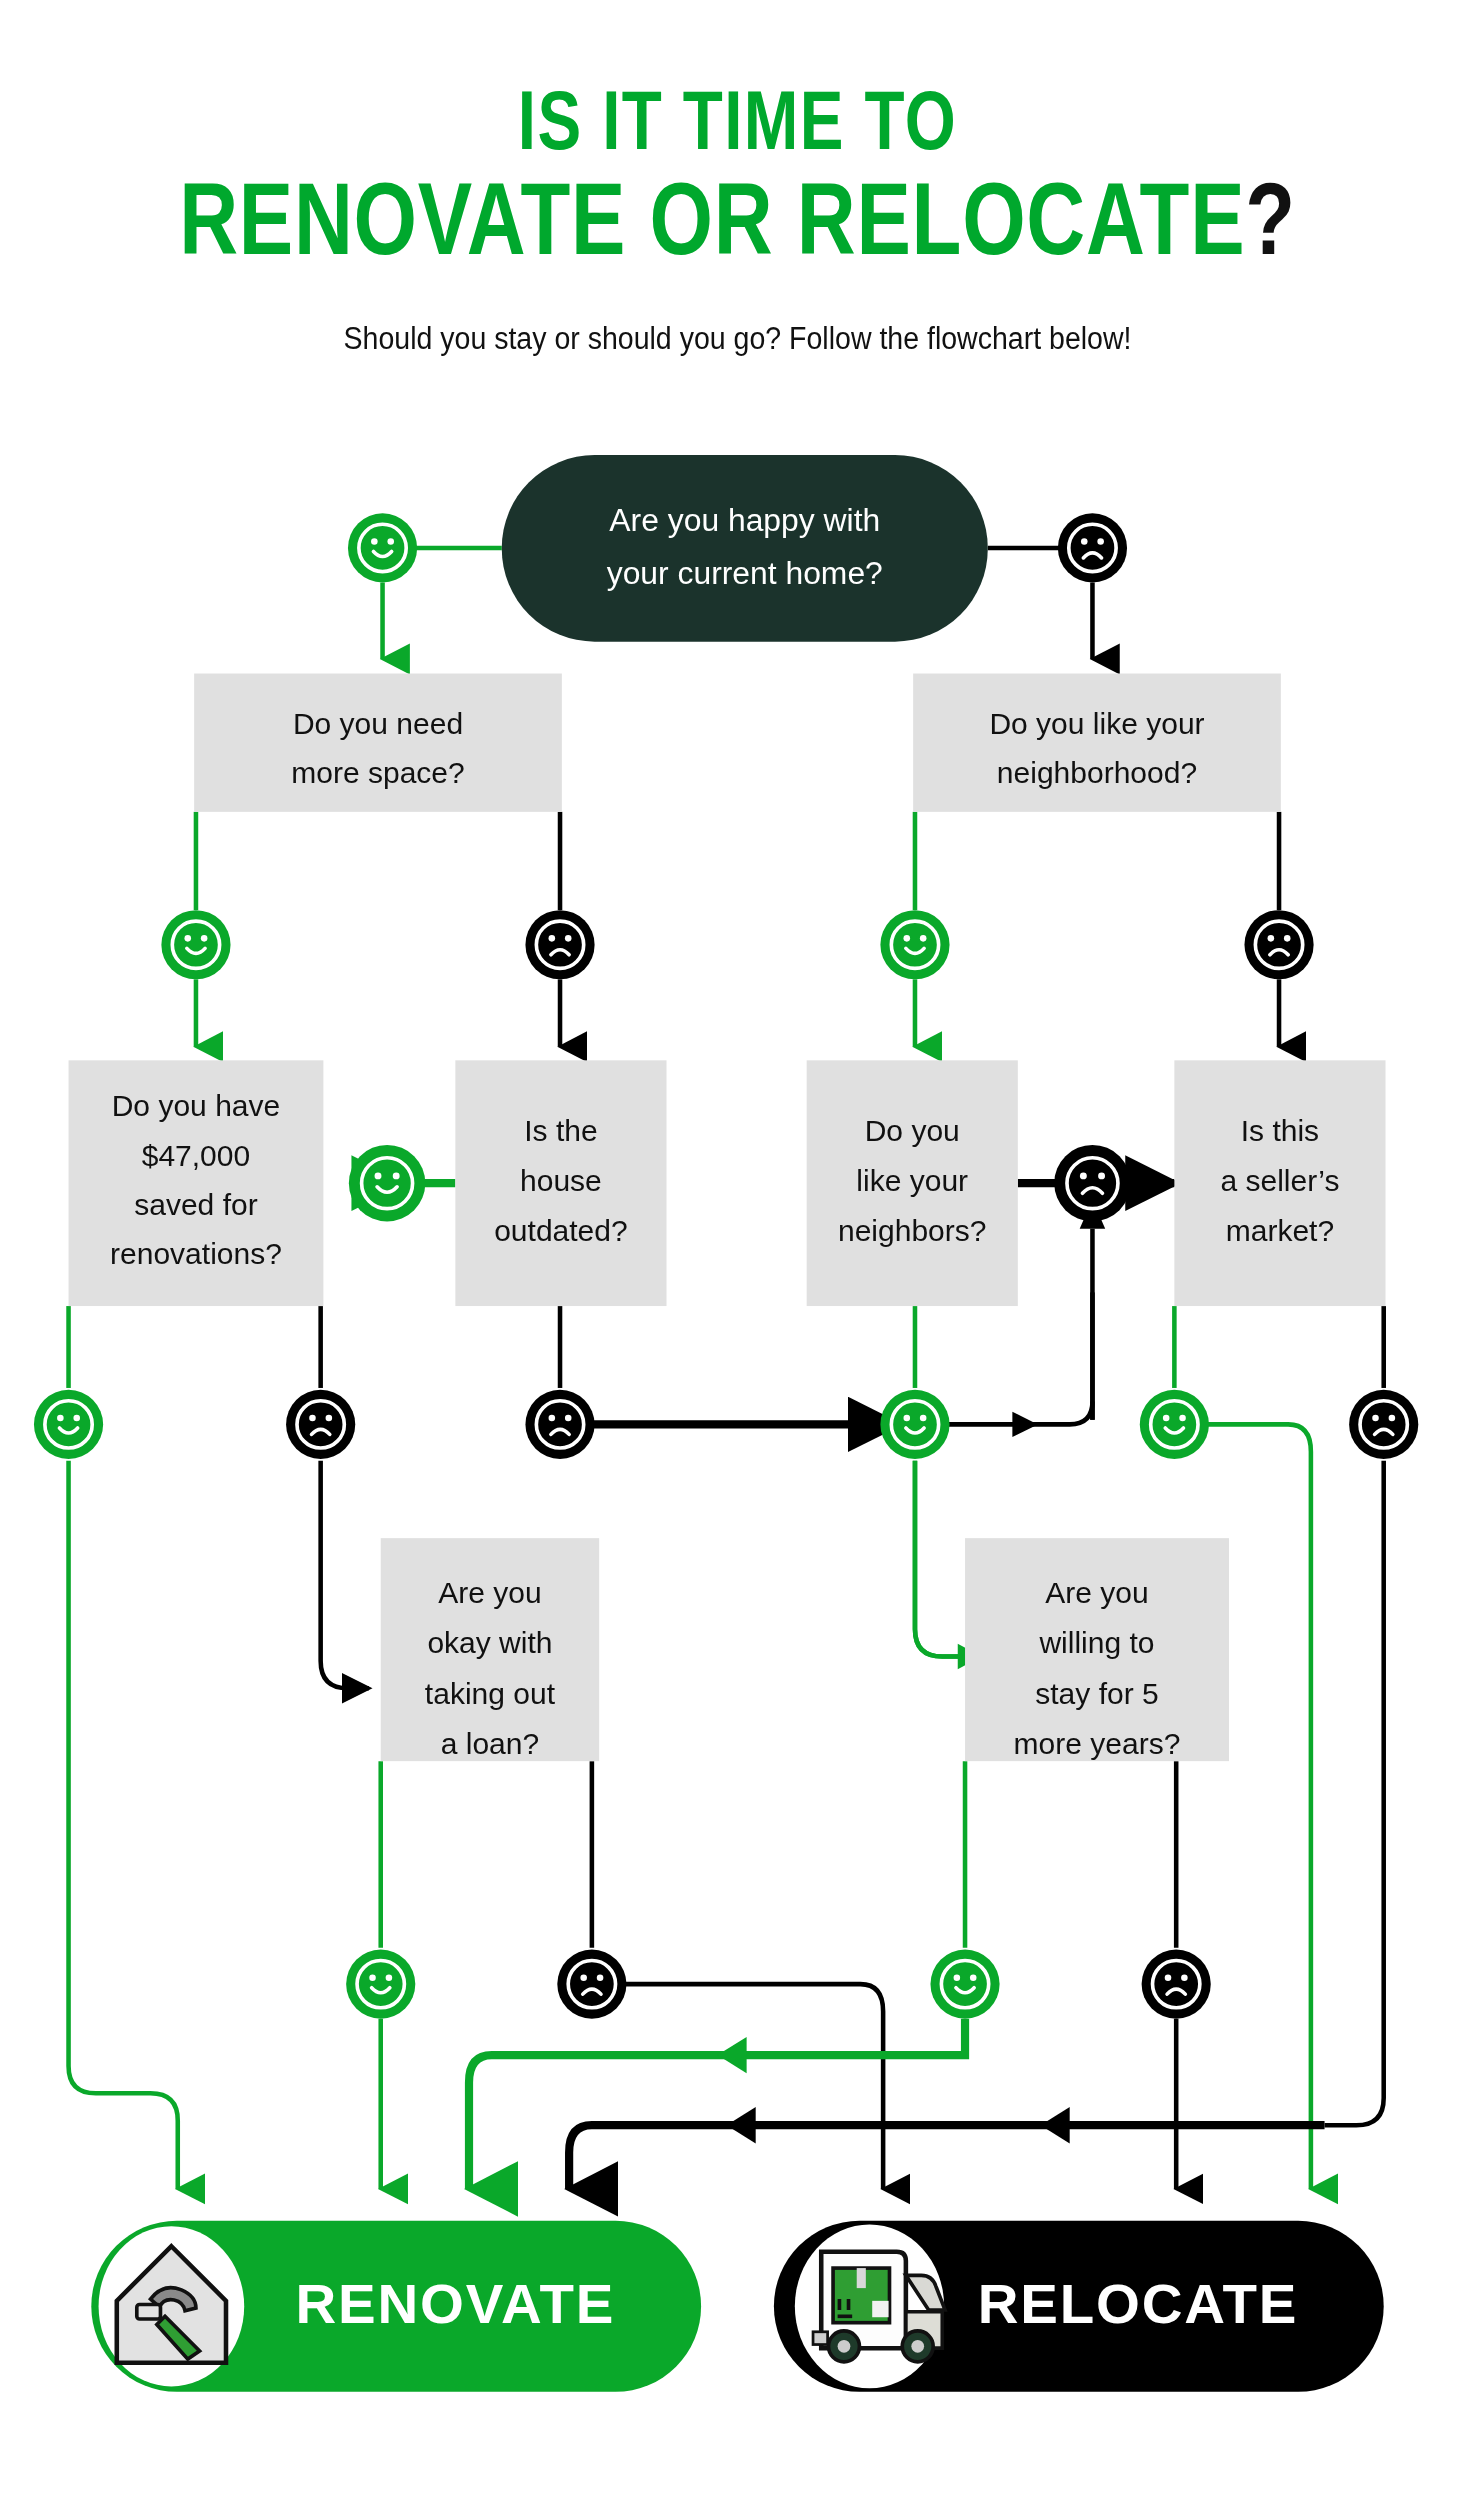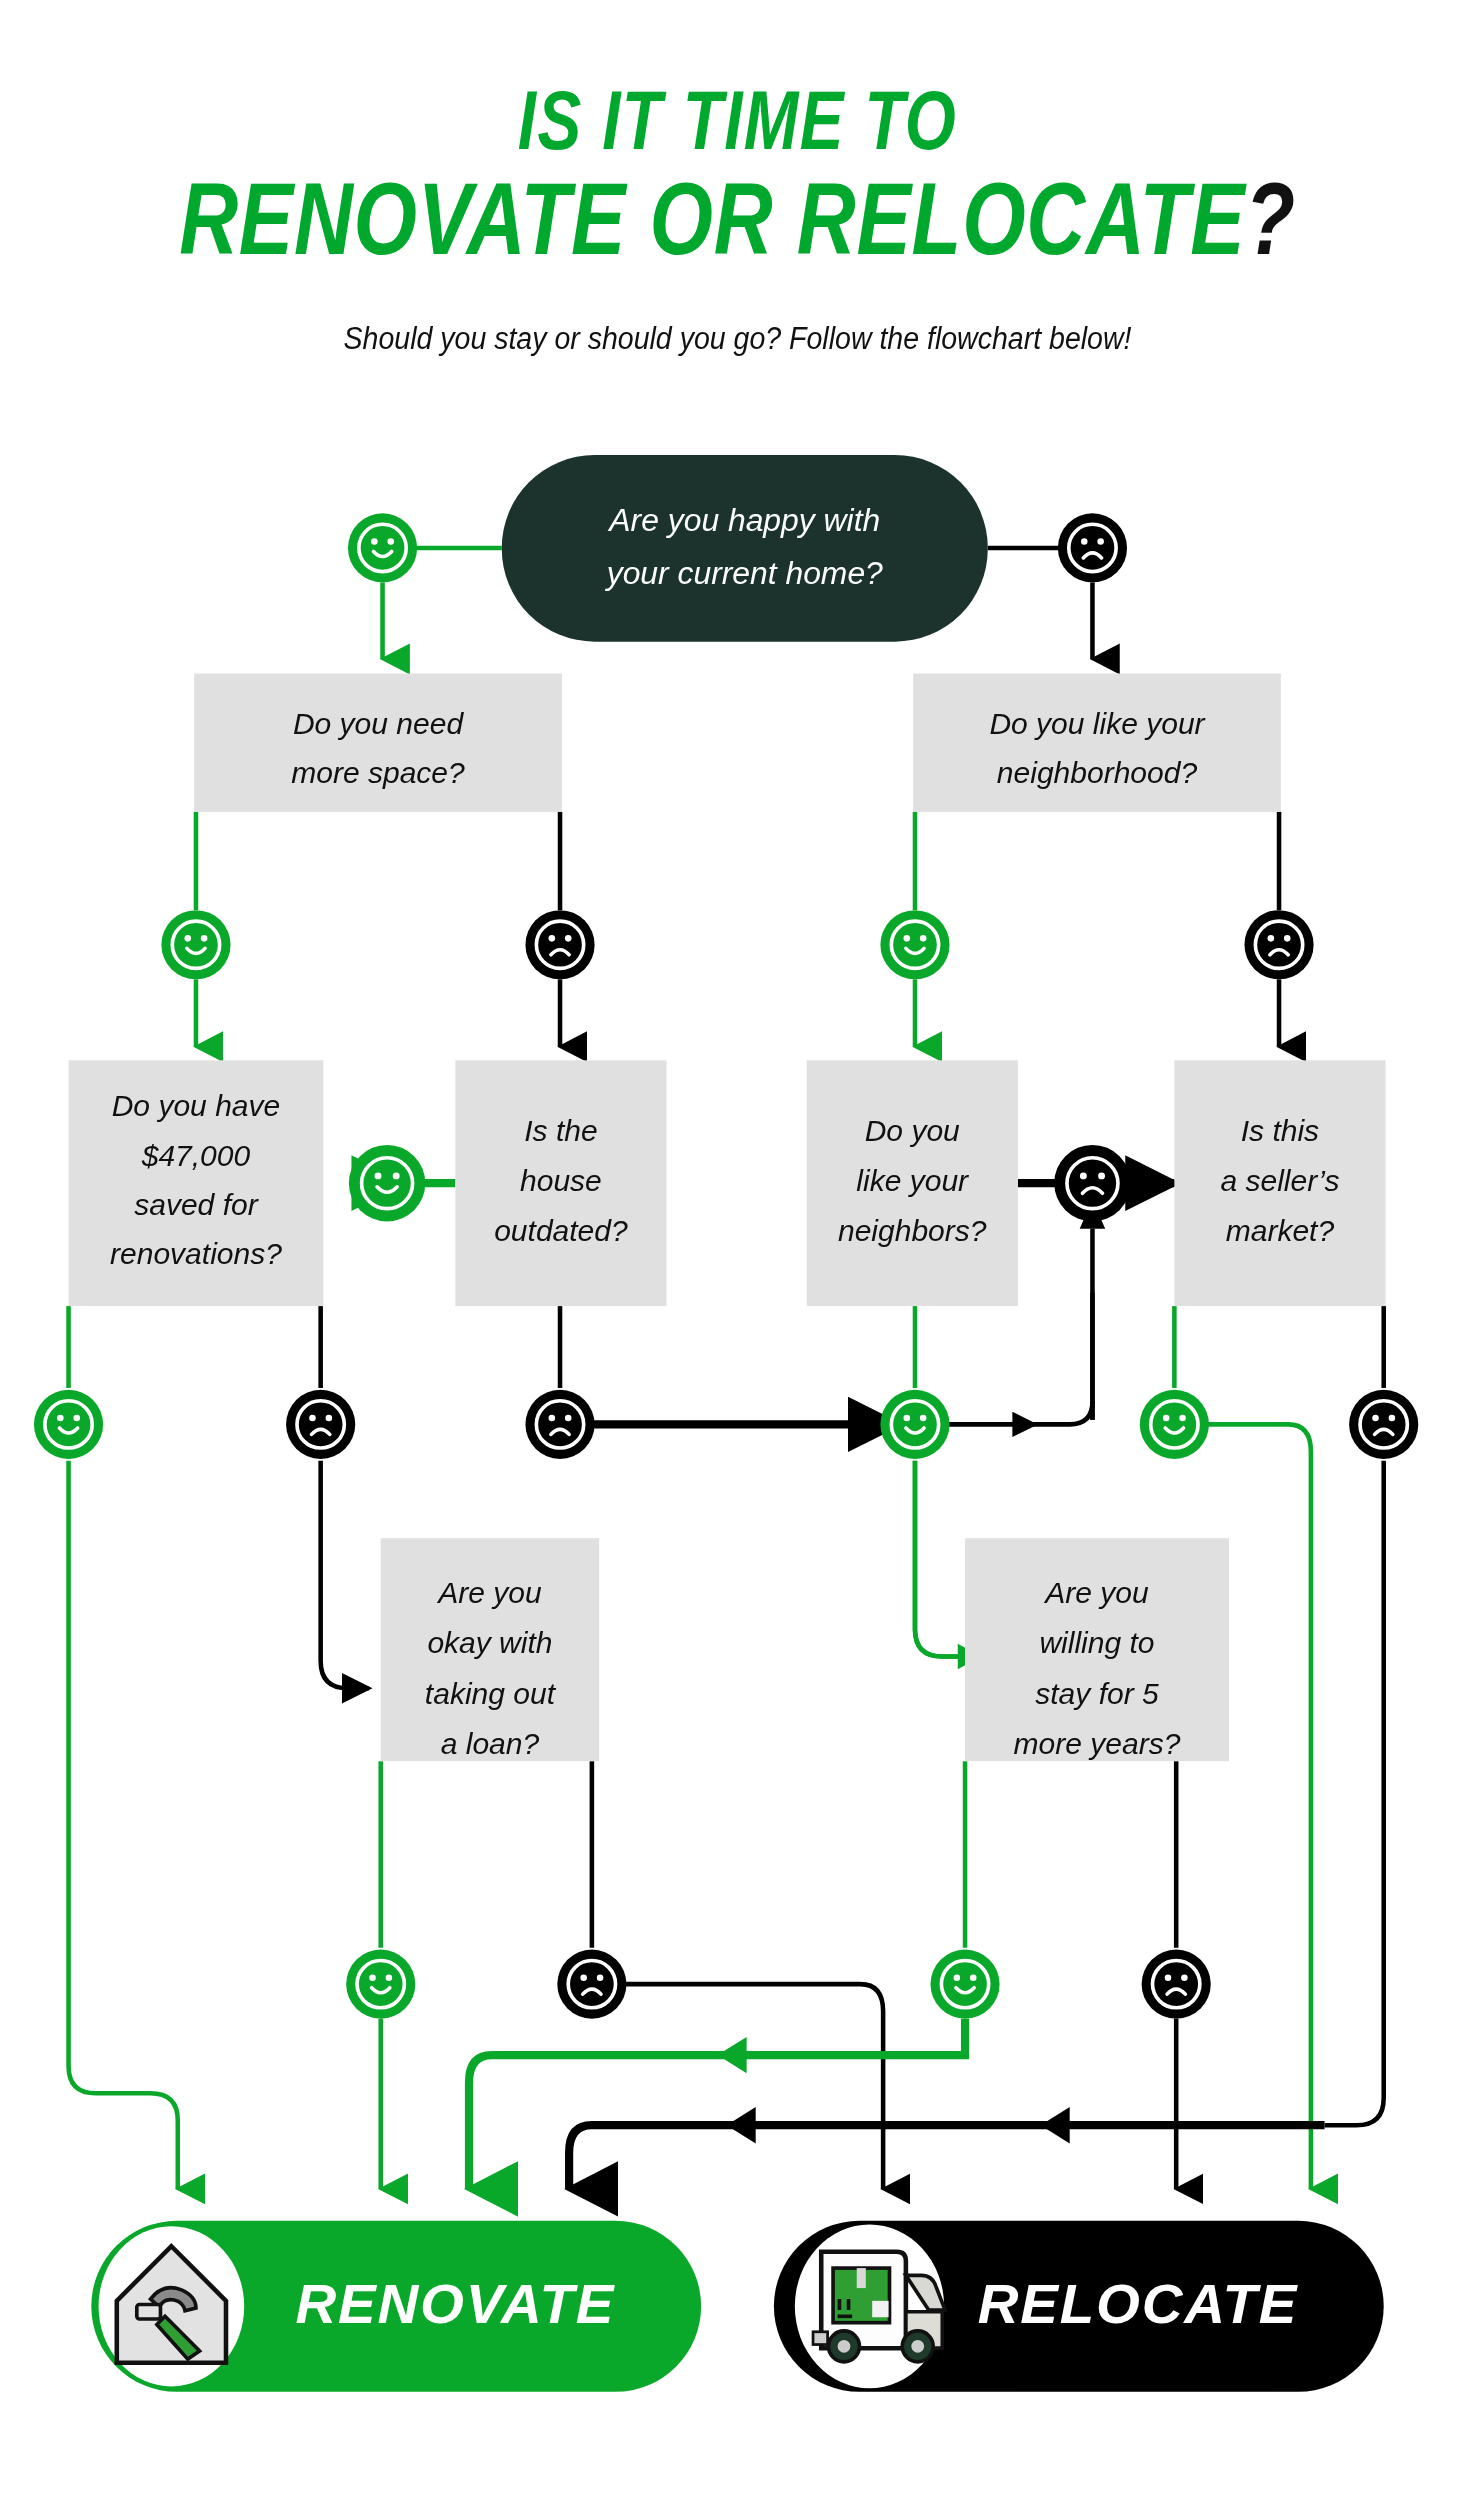--- a/index.html
+++ b/index.html
@@ -1,18 +1,18 @@
 <!DOCTYPE html>
 <html style="font-size:14.6px"><head>
 <meta charset="utf-8">
 <title>Is It Time To Renovate Or Relocate?</title>
 <style>
   html,body{margin:0;padding:0;background:#ffffff;}
   body{width:1475px;height:2512px;font-family:"Liberation Sans",sans-serif;overflow:hidden;}
-  #root{position:relative;width:1475px;height:2512px;background:#fff;font-style:italic;}
+  #root{position:relative;width:1475px;height:2512px;background:#fff;}
 
   
   .hdr{position:absolute;left:0;top:0;width:1475px;text-align:center;}
   .t1{font-family:"Liberation Sans Narrow","Liberation Sans",sans-serif;
       font-weight:700;font-size:84px;line-height:1.0;letter-spacing:1.8px;
       color:#00a82d;transform:scaleX(.78);transform-origin:center top;white-space:nowrap;}
   .t2{font-family:"Liberation Sans Narrow","Liberation Sans",sans-serif;
       font-weight:700;font-size:102px;line-height:1.0;letter-spacing:0.9px;
       color:#00a82d;transform:scaleX(.80);transform-origin:center top;white-space:nowrap;margin-top:5.5px;}
   .t2 .q{color:#111111;}

